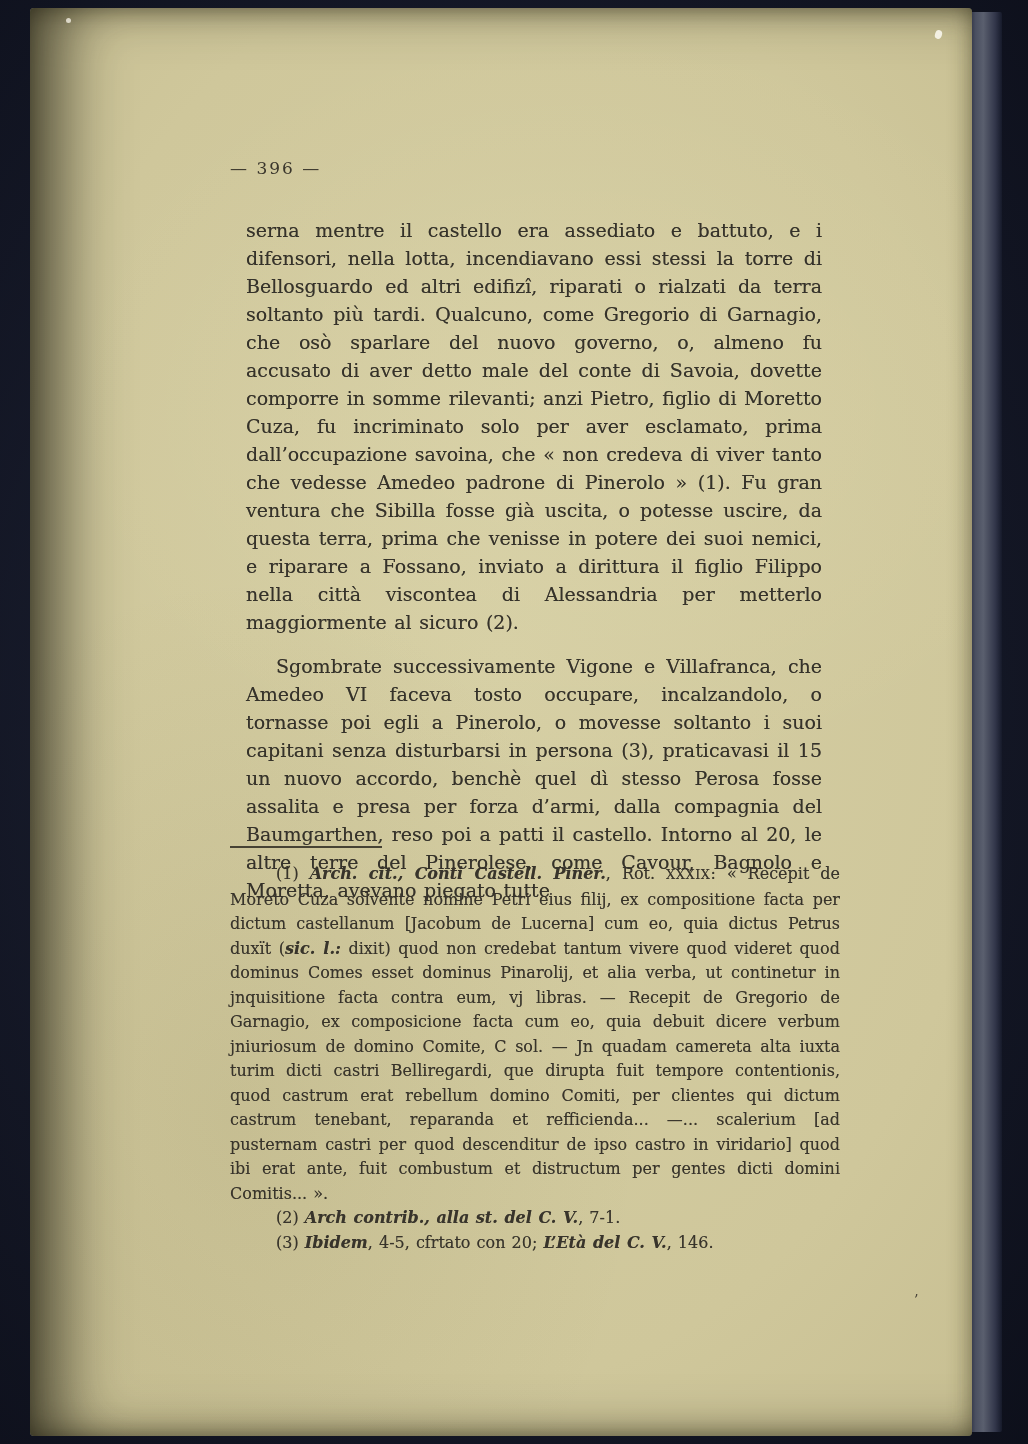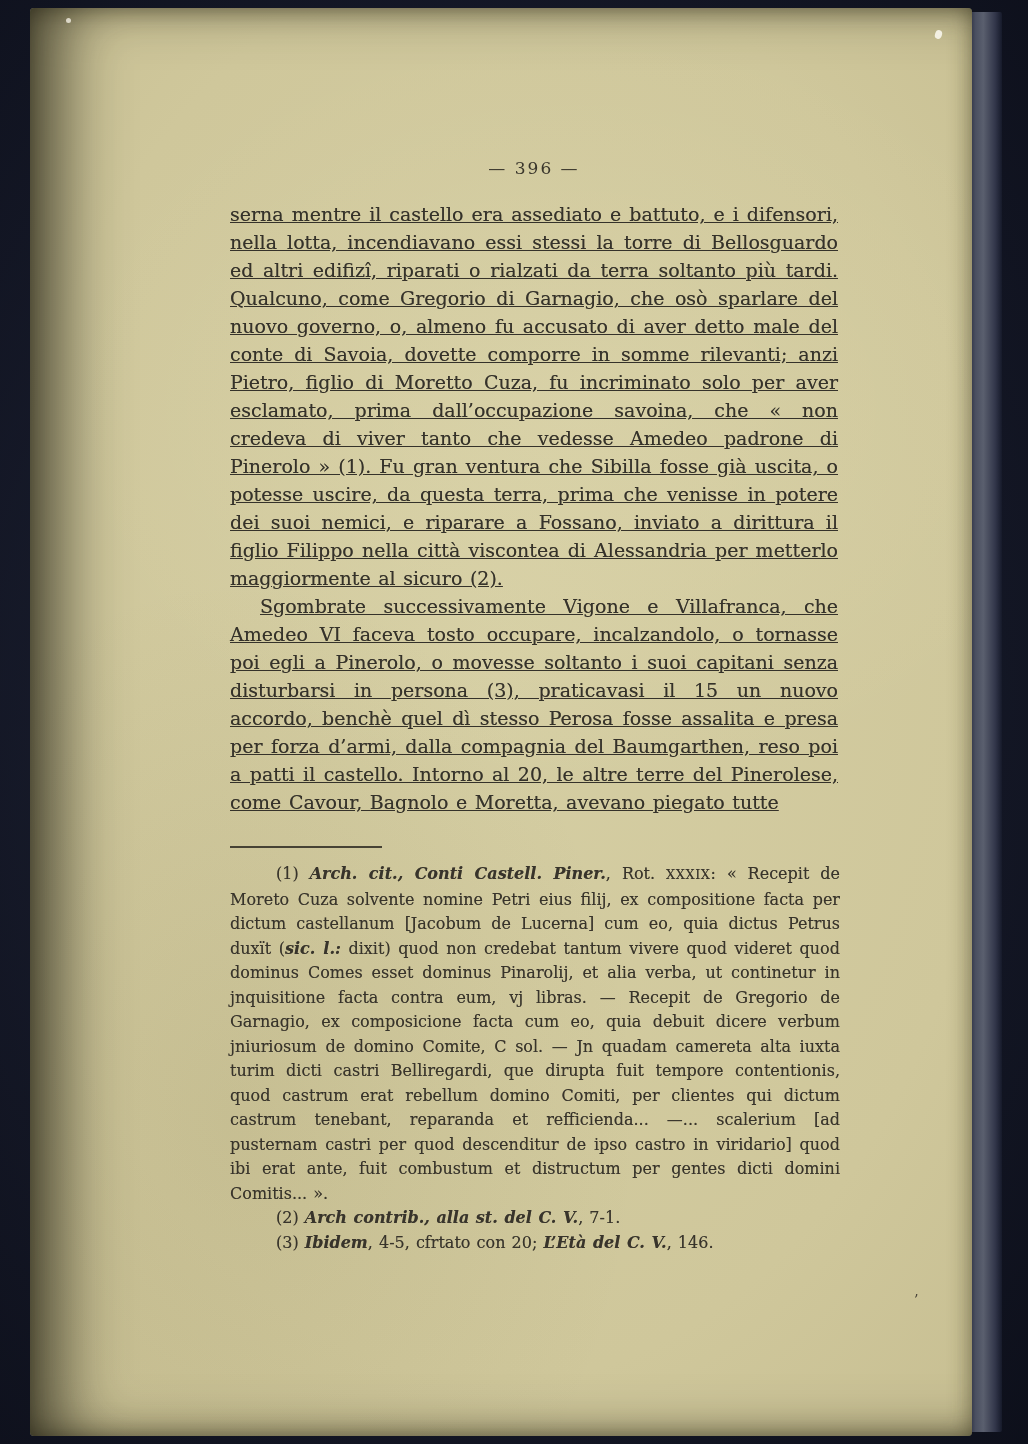--- a/index.html
+++ b/index.html
@@ -45,38 +45,37 @@
       inset 48px 0 70px -22px rgba(22,20,10,0.78),
       inset -10px 0 26px -12px rgba(60,55,30,0.45),
       inset 0 12px 28px -14px rgba(60,55,30,0.55),
       inset 0 -14px 30px -16px rgba(60,55,30,0.55);
   }
   .page-number {
     position: absolute;
     left: 200px;
     top: 150px;
     width: 608px;
-    text-align: center;
     font-size: 17px;
     letter-spacing: 2px;
     color: #3a362c;
   }
   .body-text {
     position: absolute;
     left: 200px;
     top: 192px;
     width: 608px;
     font-size: 19px;
     line-height: 28px;
     text-align: justify;
     word-spacing: 1.5px;
     color: #35322a;
     text-shadow: 0 0 0.4px rgba(53,50,42,0.55);
   }
-  .body-text p { margin: 0; text-decoration: underline; }
+  .body-text p { margin: 16px; }
   .body-text p.indented { text-indent: 30px; }
   .fn-rule {
     position: absolute;
     left: 200px;
     top: 838px;
     width: 152px;
     border-top: 2px solid #464234;
   }
   .footnotes {
     position: absolute;

